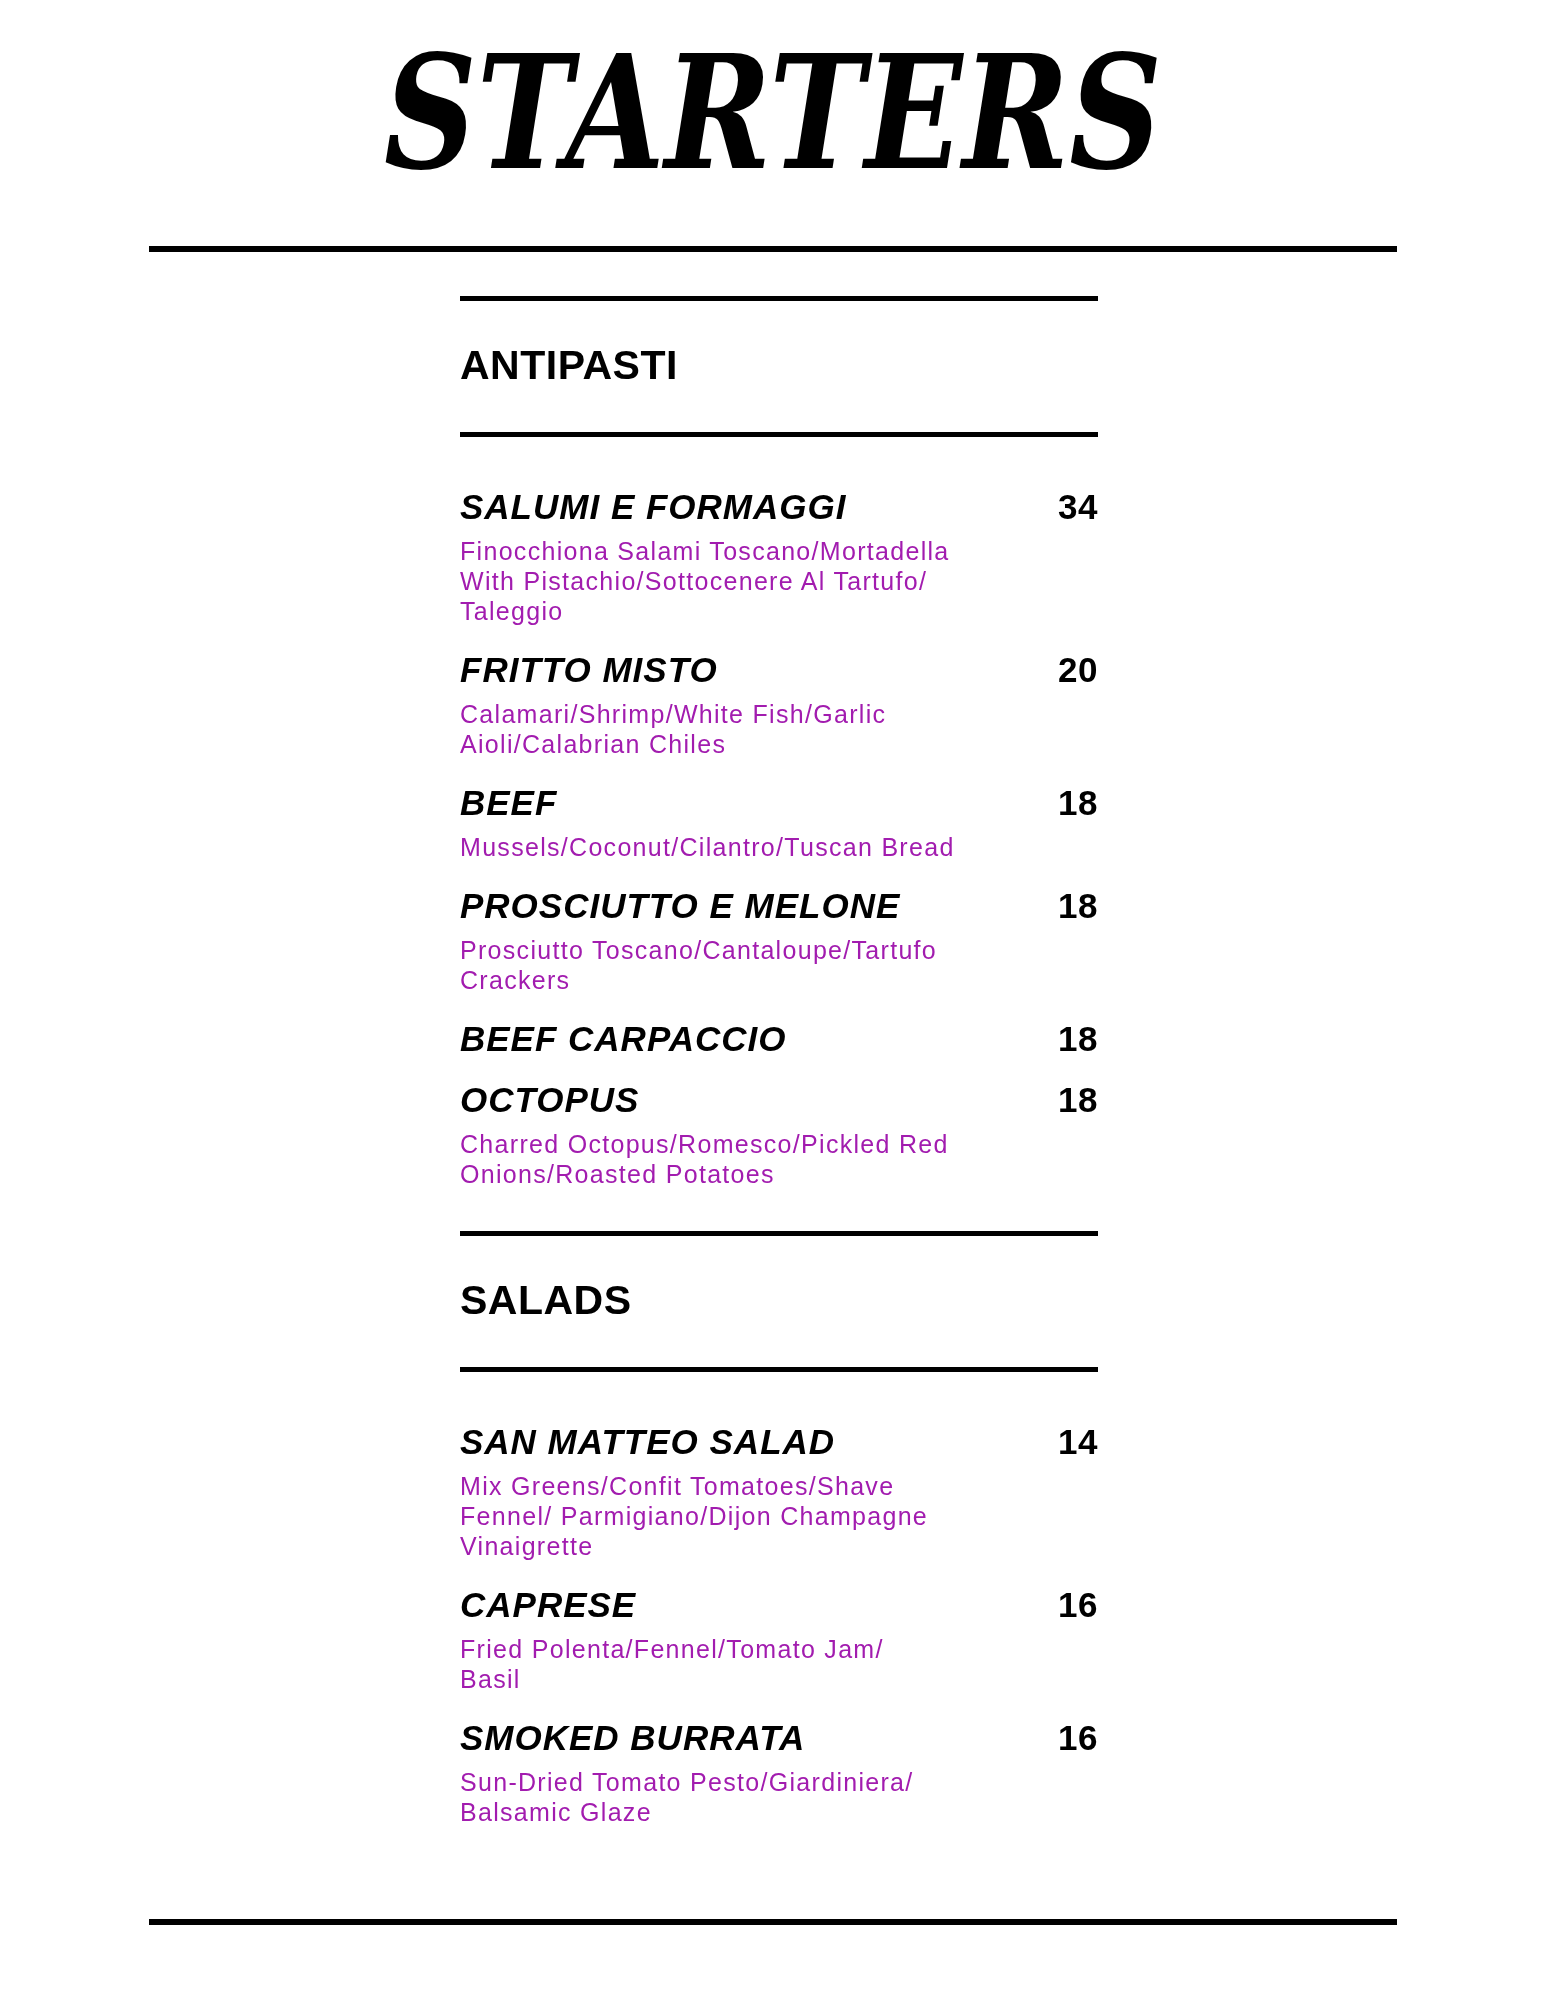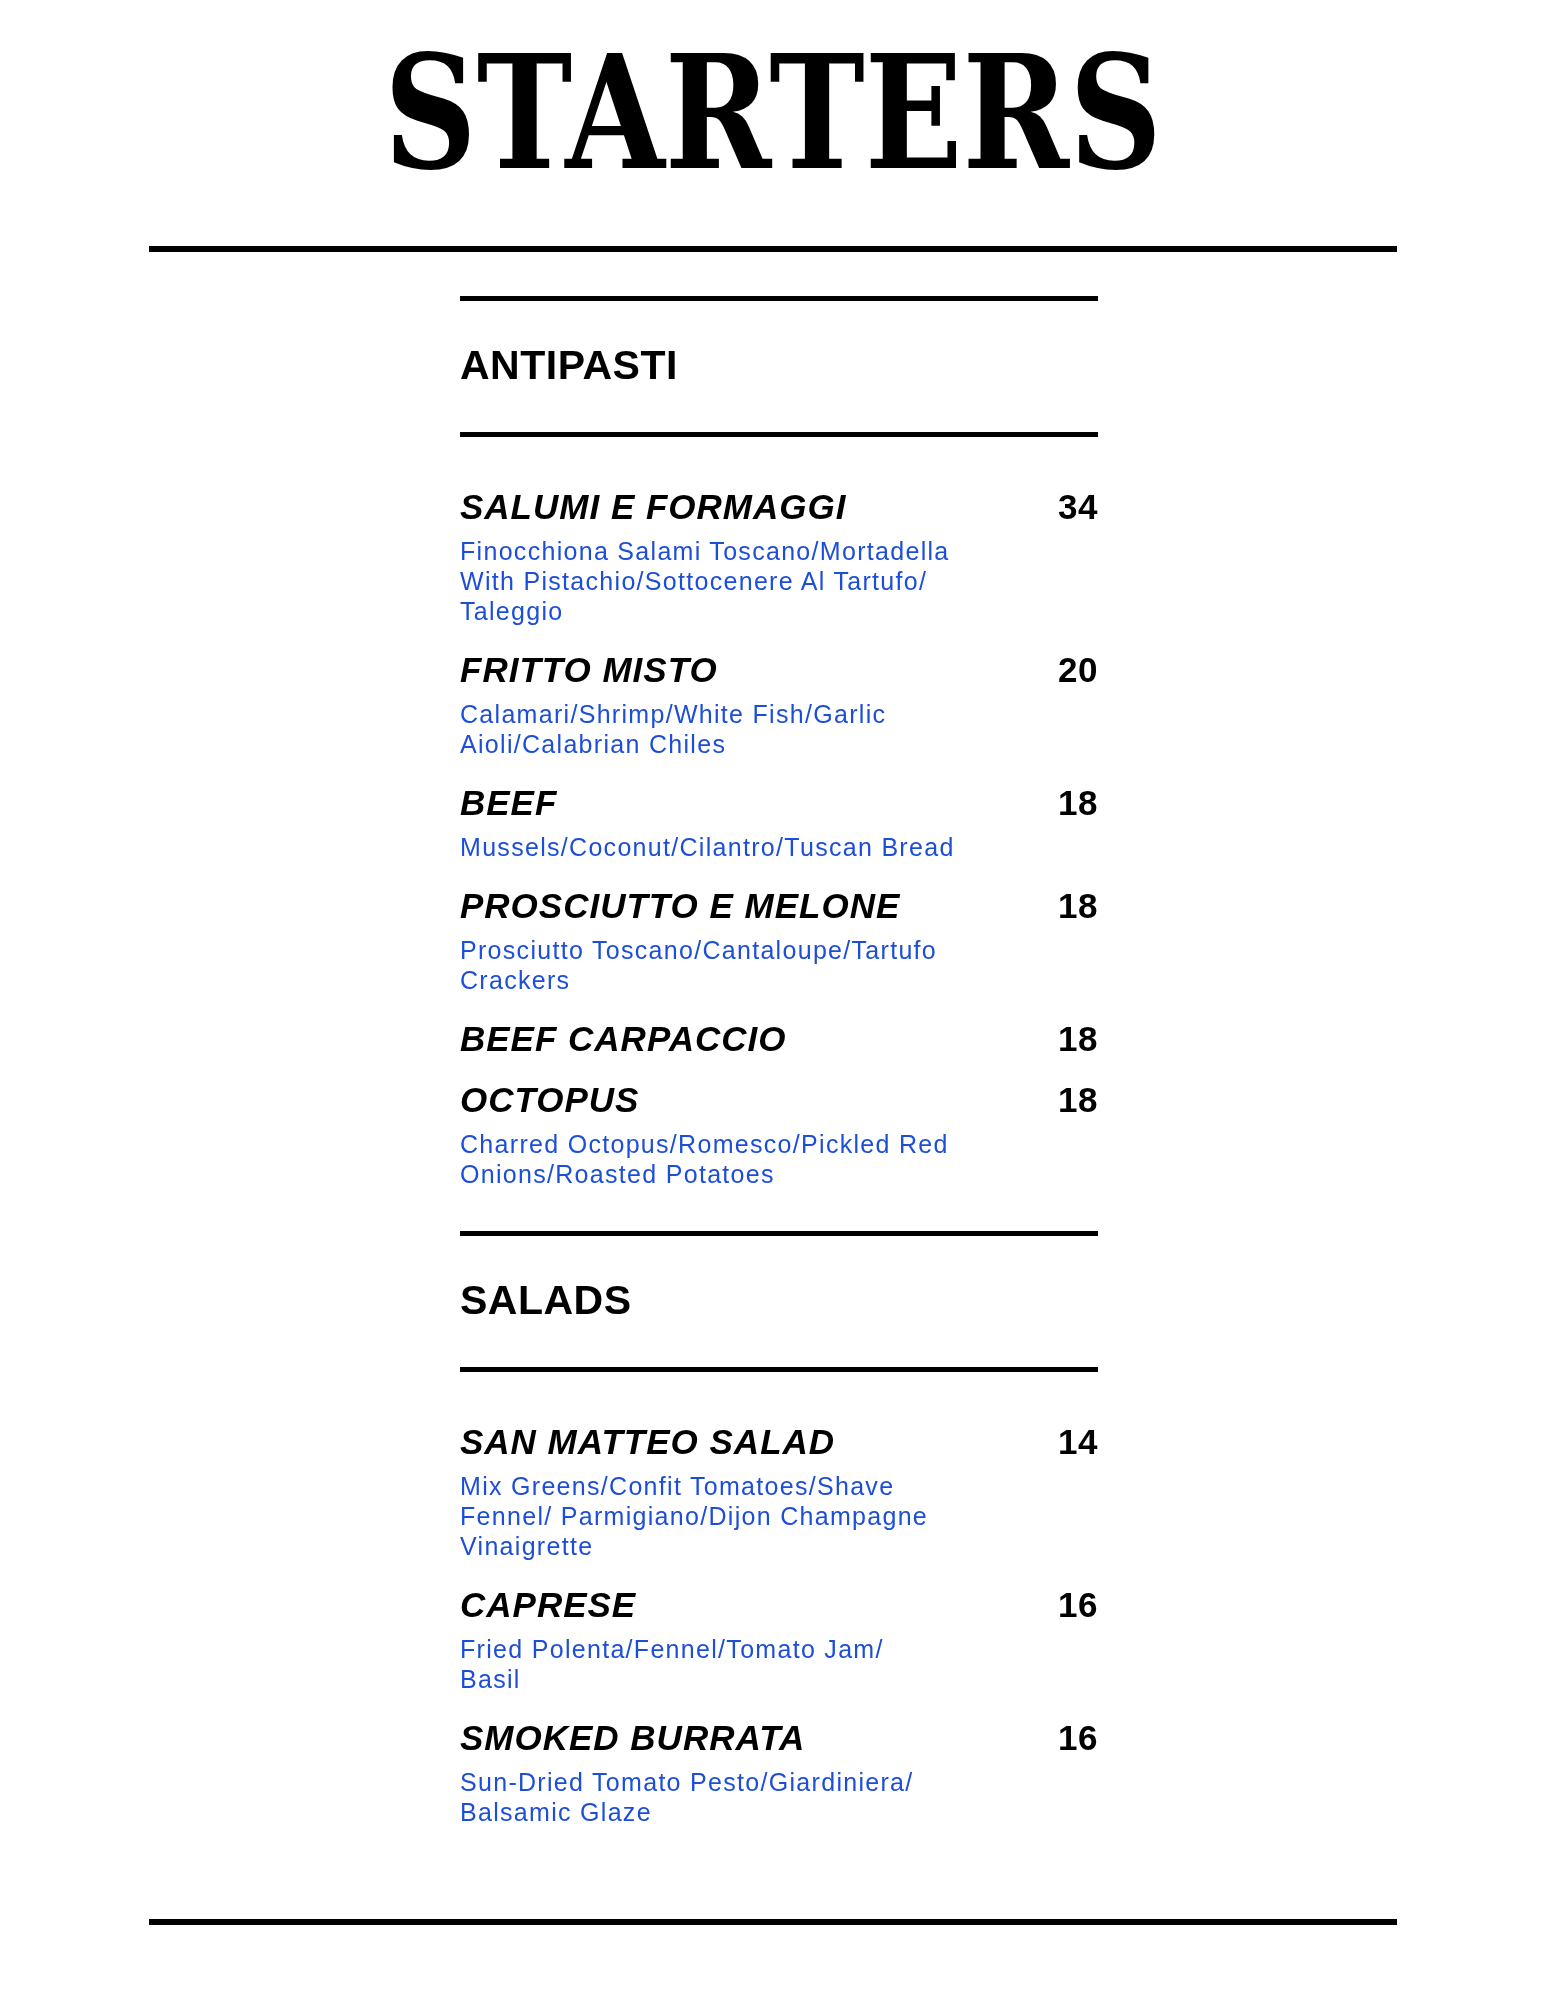--- a/index.html
+++ b/index.html
@@ -9,20 +9,21 @@
     height: 2000px;
     margin: 0 auto;
     background: #ffffff;
     font-family: "Liberation Sans", "DejaVu Sans", sans-serif;
     color: #000;
     overflow: hidden;
   }
   .title-wrap {
     padding-top: 50px;
     text-align: center;
+    font-style: italic;
   }
   .title-wrap svg { display: block; margin: 0 auto; }
   .rule-long {
     width: 1248px;
     height: 6px;
     background: #000;
     margin: 66px auto 0 auto;
   }
   .rule-long--bottom {
     position: absolute;
@@ -66,21 +67,21 @@
     font-size: 35px;
     font-weight: bold;
     letter-spacing: 0.5px;
   }
   .item-desc {
     margin: 12px 0 0 0;
     font-size: 25px;
     font-weight: 300;
     letter-spacing: 1.3px;
     line-height: 30px;
-    color: #1d4ed8;
+    color: #a21caf;
     white-space: pre-line;
     max-width: 600px;
   }
 </style>
 </head>
 <body>
 
 <div class="page">
 
   <div class="title-wrap">

